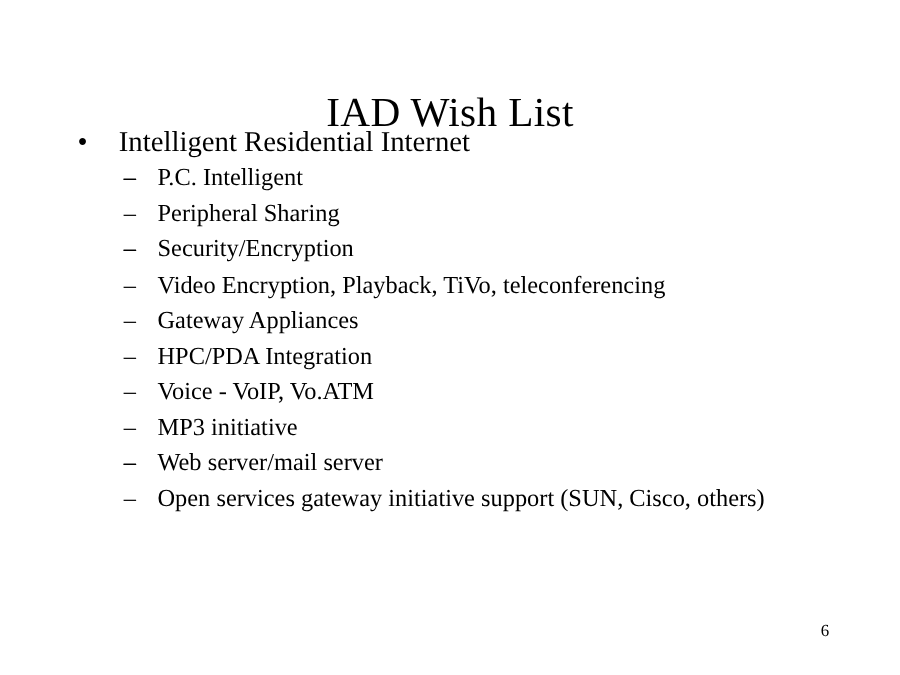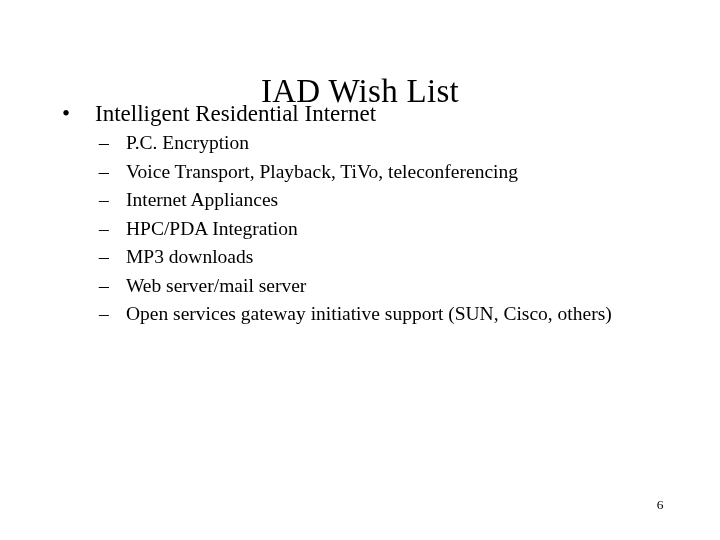--- a/index.html
+++ b/index.html
@@ -107,57 +107,60 @@
     </div>
 
     <div class="l2-list">
 
       <div class="l2-item">
         <span class="bullet-glyph">–</span>
       </div>
 
       <div class="l2-item">
         <span class="bullet-glyph">–</span>
-        <span>P.C. Encryption</span>
+        <span>P.C. Intelligent</span>
+      </div>
+
+      <div class="l2-item">
+        <span class="bullet-glyph">–</span>
+        <span>Peripheral Sharing</span>
       </div>
 
       <div class="l2-item">
         <span class="bullet-glyph">–</span>
       </div>
 
       <div class="l2-item">
         <span class="bullet-glyph">–</span>
+        <span>Security/Encryption</span>
       </div>
 
       <div class="l2-item">
         <span class="bullet-glyph">–</span>
+        <span>Video Encryption, Playback, TiVo, teleconferencing</span>
       </div>
 
       <div class="l2-item">
         <span class="bullet-glyph">–</span>
-        <span>Voice Transport, Playback, TiVo, teleconferencing</span>
-      </div>
-
-      <div class="l2-item">
-        <span class="bullet-glyph">–</span>
-        <span>Internet Appliances</span>
+        <span>Gateway Appliances</span>
       </div>
 
       <div class="l2-item">
         <span class="bullet-glyph">–</span>
         <span>HPC/PDA Integration</span>
       </div>
 
       <div class="l2-item">
         <span class="bullet-glyph">–</span>
+        <span>Voice - VoIP, Vo.ATM</span>
       </div>
 
       <div class="l2-item">
         <span class="bullet-glyph">–</span>
-        <span>MP3 downloads</span>
+        <span>MP3 initiative</span>
       </div>
 
       <div class="l2-item">
         <span class="bullet-glyph">–</span>
       </div>
 
       <div class="l2-item">
         <span class="bullet-glyph">–</span>
         <span>Web server/mail server</span>
       </div>

